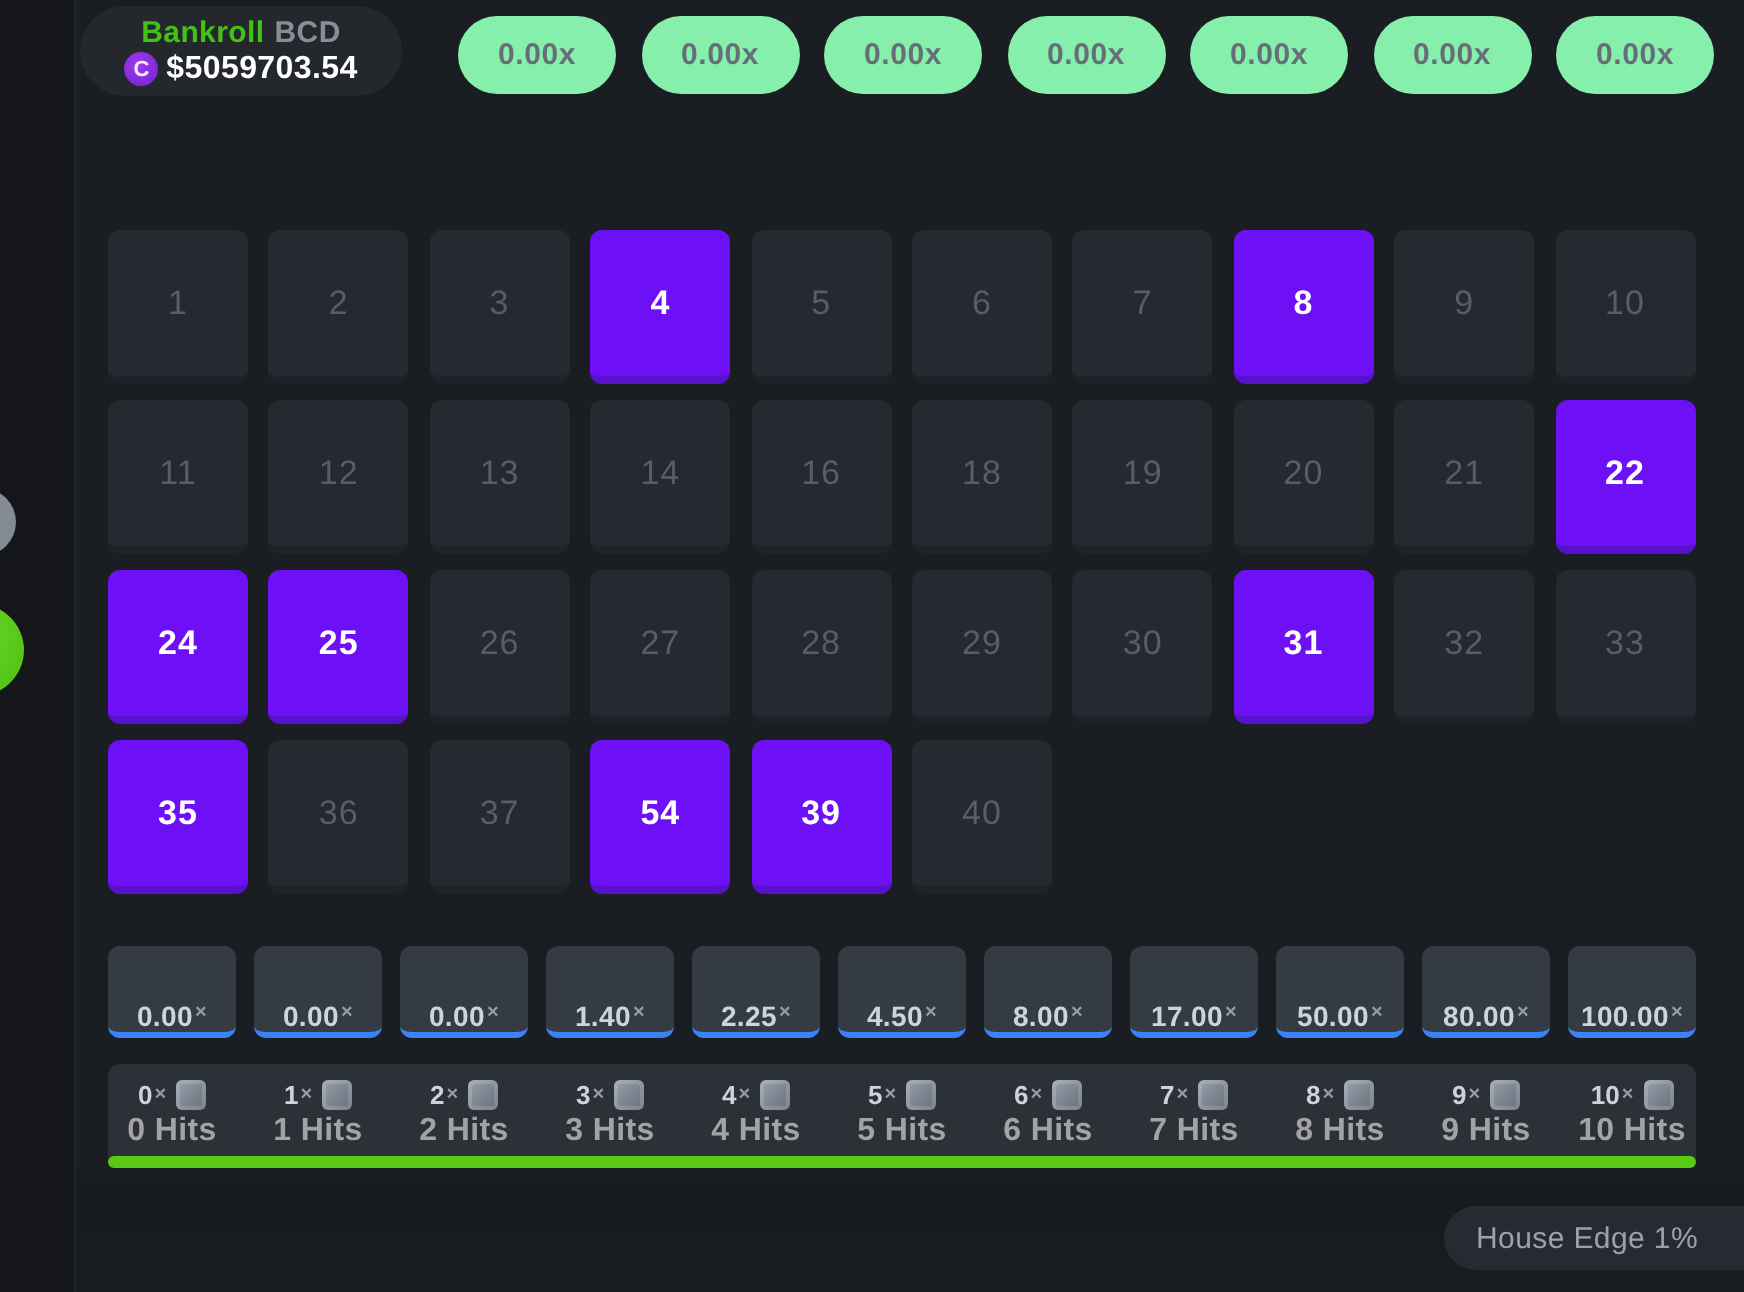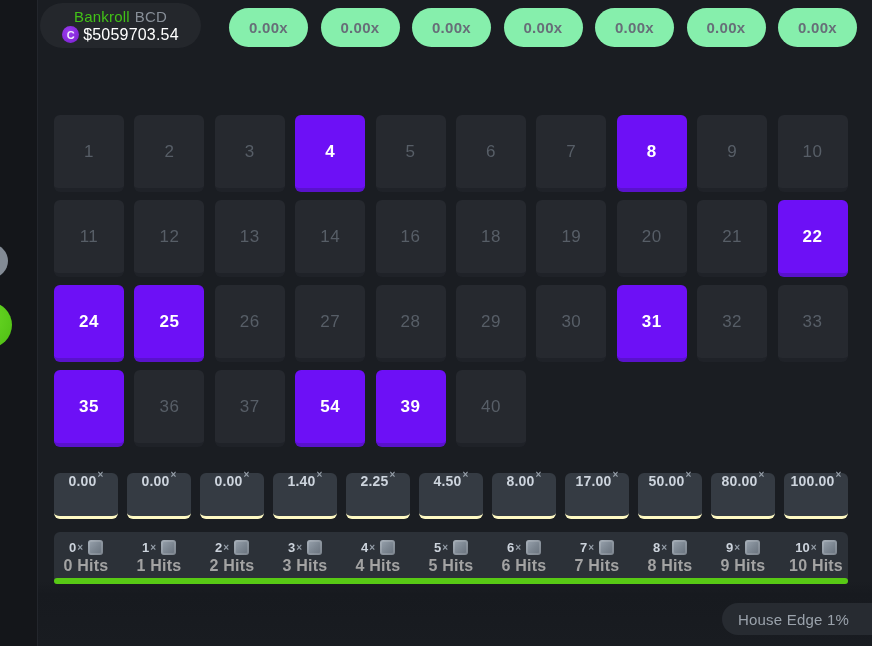--- a/index.html
+++ b/index.html
@@ -20,31 +20,31 @@
   .edge-circle.gray  { left:-26px; top:244px; width:34px; height:34px; background:#838b95; }
   .edge-circle.green { left:-34px; top:302px; width:46px; height:46px; background:radial-gradient(circle at 35% 35%,#6fdc28,#4cbd12); }
 
   
   .bankroll-pill {
     position:absolute; left:40px; top:3px; width:161px; height:45px;
     background:#24272c; border-radius:23px;
     display:flex; flex-direction:column; align-items:center; justify-content:center;
     gap:1px;
   }
-  .bankroll-line1 { font-size:15px; font-weight:normal; letter-spacing:.2px; }
+  .bankroll-line1 { font-size:15px; font-weight:bold; letter-spacing:.2px; }
   .bankroll-label { color:#42c117; }
   .currency-code  { color:#878e97; margin-left:5px; }
   .bankroll-line2 { display:flex; align-items:center; gap:4px; }
   .coin {
     width:17px; height:17px; border-radius:50%;
     background:radial-gradient(circle at 40% 35%,#9a3cee,#7a1ed0);
     color:#f3ecff; font-size:11px; font-weight:bold;
     display:flex; align-items:center; justify-content:center;
   }
-  .balance { color:#ffffff; font-size:16px; font-weight:normal; letter-spacing:.2px; }
+  .balance { color:#ffffff; font-size:16px; font-weight:bold; letter-spacing:.2px; }
 
   .slots-row { position:absolute; left:229px; top:8px; display:flex; gap:12.5px; }
   .slot-pill {
     width:79px; height:39px; border-radius:19.5px; background:#86efac;
     color:#676e78; font-size:15px; font-weight:bold; letter-spacing:.3px;
     display:flex; align-items:center; justify-content:center;
   }
 
   
   .number-grid {
@@ -62,22 +62,22 @@
     background:#6d10f6; border-bottom-color:#5912cc;
     color:#ffffff; font-weight:bold;
   }
 
   
   .multiplier-row {
     position:absolute; left:54px; top:473px;
     display:grid; grid-template-columns:repeat(11,64px); column-gap:9px;
   }
   .mult-tile {
-    height:46px; background:#353b43; border-radius:6px; border-bottom:3px solid #fef9c3;
-    display:flex; align-items:flex-start; justify-content:center;
+    height:46px; background:#353b43; border-radius:6px; border-bottom:3px solid #3b82f6;
+    display:flex; align-items:flex-end; justify-content:center;
     color:#cdd4dd; font-size:14px; font-weight:bold; letter-spacing:.2px;
   }
   .x-sup { font-size:10px; color:#959ea8; vertical-align:3px; margin-left:1px; font-weight:bold; }
   .mult-tile .x-sup { position:relative; top:-4px; }
 
   
   .hits-strip {
     position:absolute; left:54px; top:532px; width:794px; height:52px;
     background:#2c3138; border-radius:6px 6px 3px 3px;
   }

